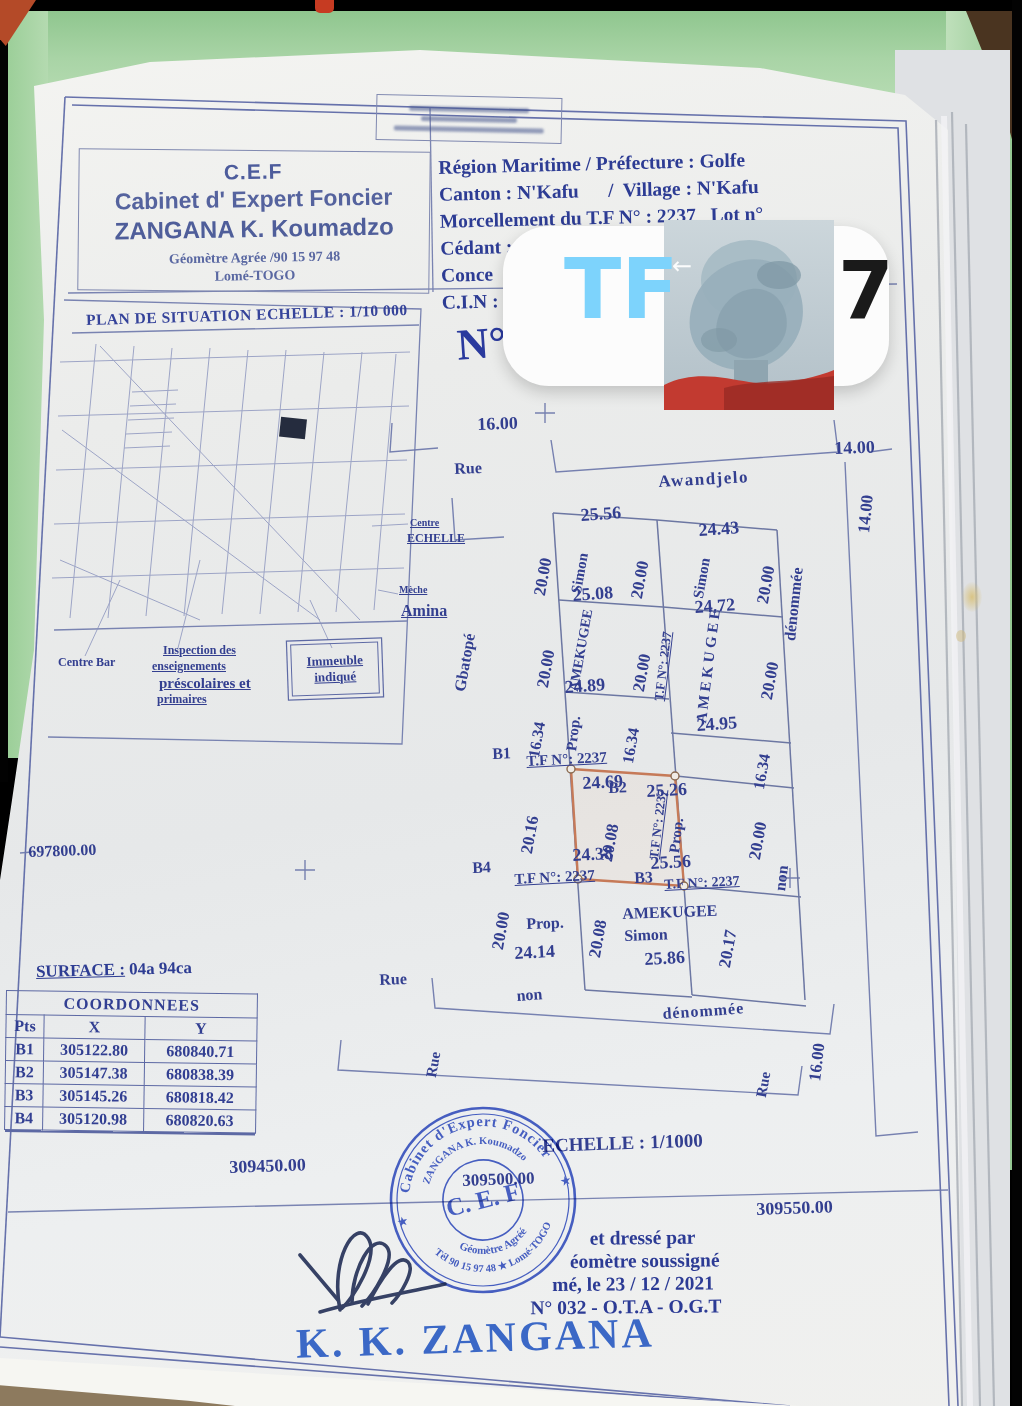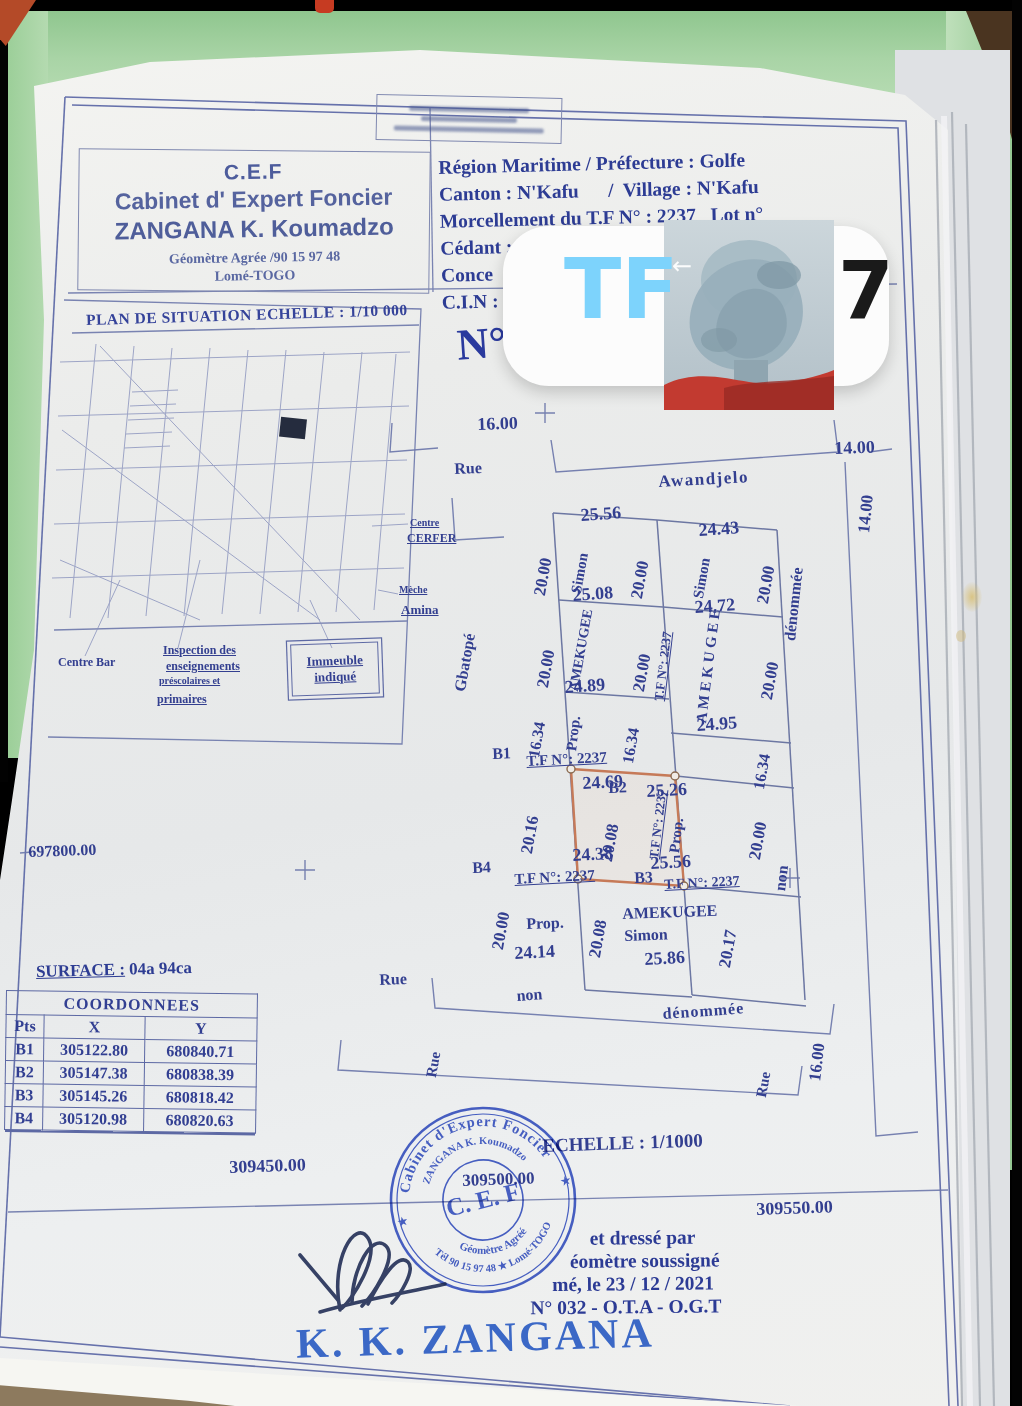--- a/index.html
+++ b/index.html
@@ -221,27 +221,27 @@
       <div>Canton : N'Kafu      /  Village : N'Kafu</div>
       <div>Morcellement du T.F N° : 2237   Lot n°</div>
       <div>Cédant : AMEKUGEE Simon</div>
       <div>Conce</div>
       <div>C.I.N :</div>
     </div>
 
   <div class="abs plan-title z8">PLAN DE SITUATION ECHELLE : 1/10 000</div>
   <div class="abs z8" id="map-labels">
       <span class="lbl u" style="left: 410px; top: 518px; font-size: 10px;">Centre</span>
-      <span class="lbl u" style="left: 407px; top: 532px; font-size: 12px;">CERFER</span>
+      <span class="lbl u" style="left: 407px; top: 532px; font-size: 12px;">ECHELLE</span>
       <span class="lbl u" style="left: 399px; top: 585px; font-size: 10px;">Mèche</span>
-      <span class="lbl u" style="left: 401px; top: 603px; font-size: 13px; text-align: right;">Amina</span>
+      <span class="lbl u" style="left: 401px; top: 603px; font-size: 16px; text-align: right;">Amina</span>
       <span class="lbl" style="left: 58px; top: 656px; font-size: 12px;">Centre Bar</span>
       <span class="lbl u" style="left: 163px; top: 644px; font-size: 12px;">Inspection des</span>
-      <span class="lbl u" style="left: 166px; top: 660px; font-size: 12px;">enseignements</span>
-      <span class="lbl u" style="left: 159px; top: 676px; font-size: 10px;">préscolaires et</span>
+      <span class="lbl u" style="left: 152px; top: 660px; font-size: 12px;">enseignements</span>
+      <span class="lbl u" style="left: 159px; top: 676px; font-size: 15px;">préscolaires et</span>
       <span class="lbl u" style="left: 157px; top: 693px; font-size: 12px;">primaires</span>
     </div>
   <div class="abs immeuble-box z8">
     <span>Immeuble</span>
     <span>indiqué</span>
   </div>
 
   <div class="abs bigno">N°</div>
   <div class="abs pill"></div>
   <div class="abs tf-left">TF</div>

